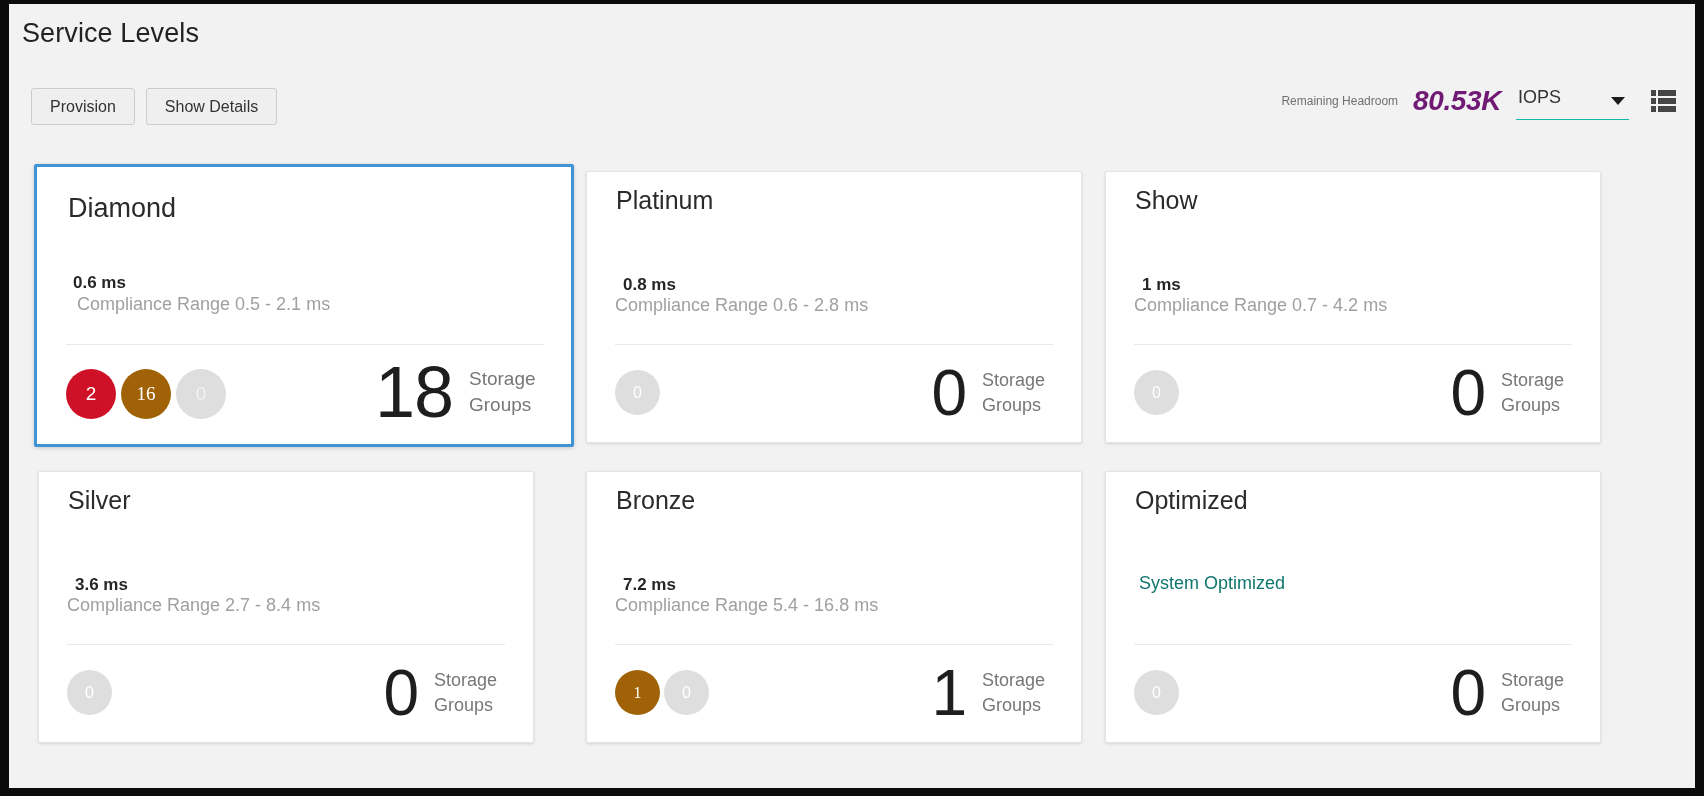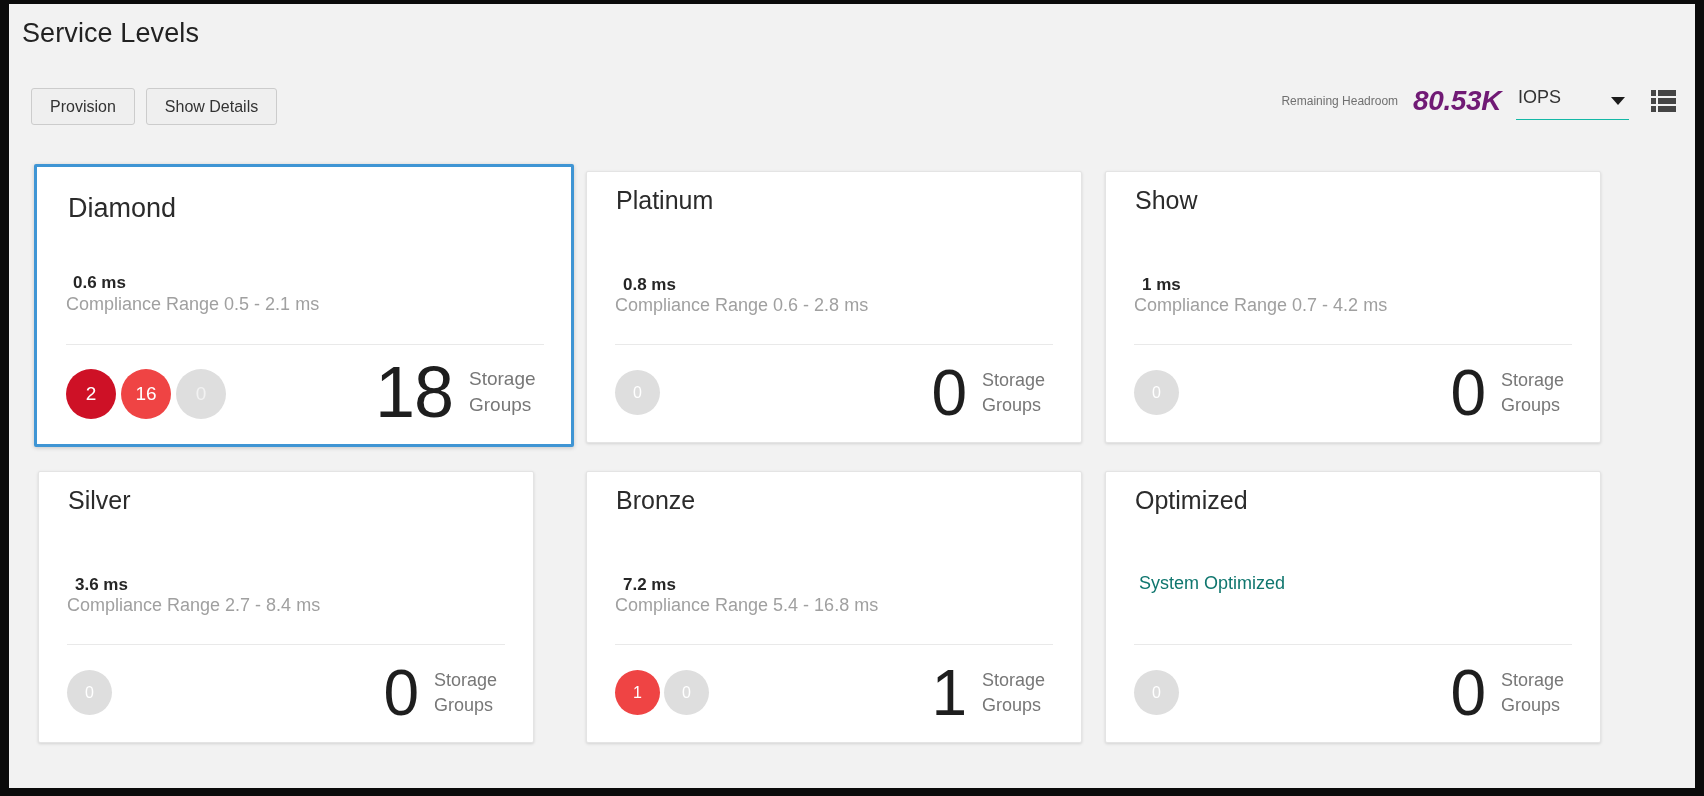--- a/index.html
+++ b/index.html
@@ -194,21 +194,21 @@
   }
 
   .card-range {
     position: absolute;
     left: 28px;
     top: 123px;
     font-size: 18px;
     color: #a0a0a0;
   }
   .card.selected .card-range {
-    left: 29px;
+    left: 40px;
     top: 127px;
   }
 
   .card-divider {
     position: absolute;
     left: 28px;
     right: 28px;
     top: 172px;
     height: 1px;
     background: #e9e9e9;
@@ -242,21 +242,21 @@
     font-size: 16px;
     color: #ffffff;
     box-sizing: border-box;
   }
   .card.selected .badge {
     width: 50px;
     height: 50px;
     font-size: 19px;
   }
   .badge.critical { background: #ce1126; }
-  .badge.stable   { background: #ef4444; }
+  .badge.stable   { background: #a16207; font-family: Liberation Serif, serif; }
   .badge.none     { background: #dedede; font-weight: 400; }
   .card.selected .badge.none { color: #f2f2f2; }
 
   .count-group {
     position: absolute;
     right: 23px;
     top: 185px;
     display: flex;
     align-items: center;
   }

